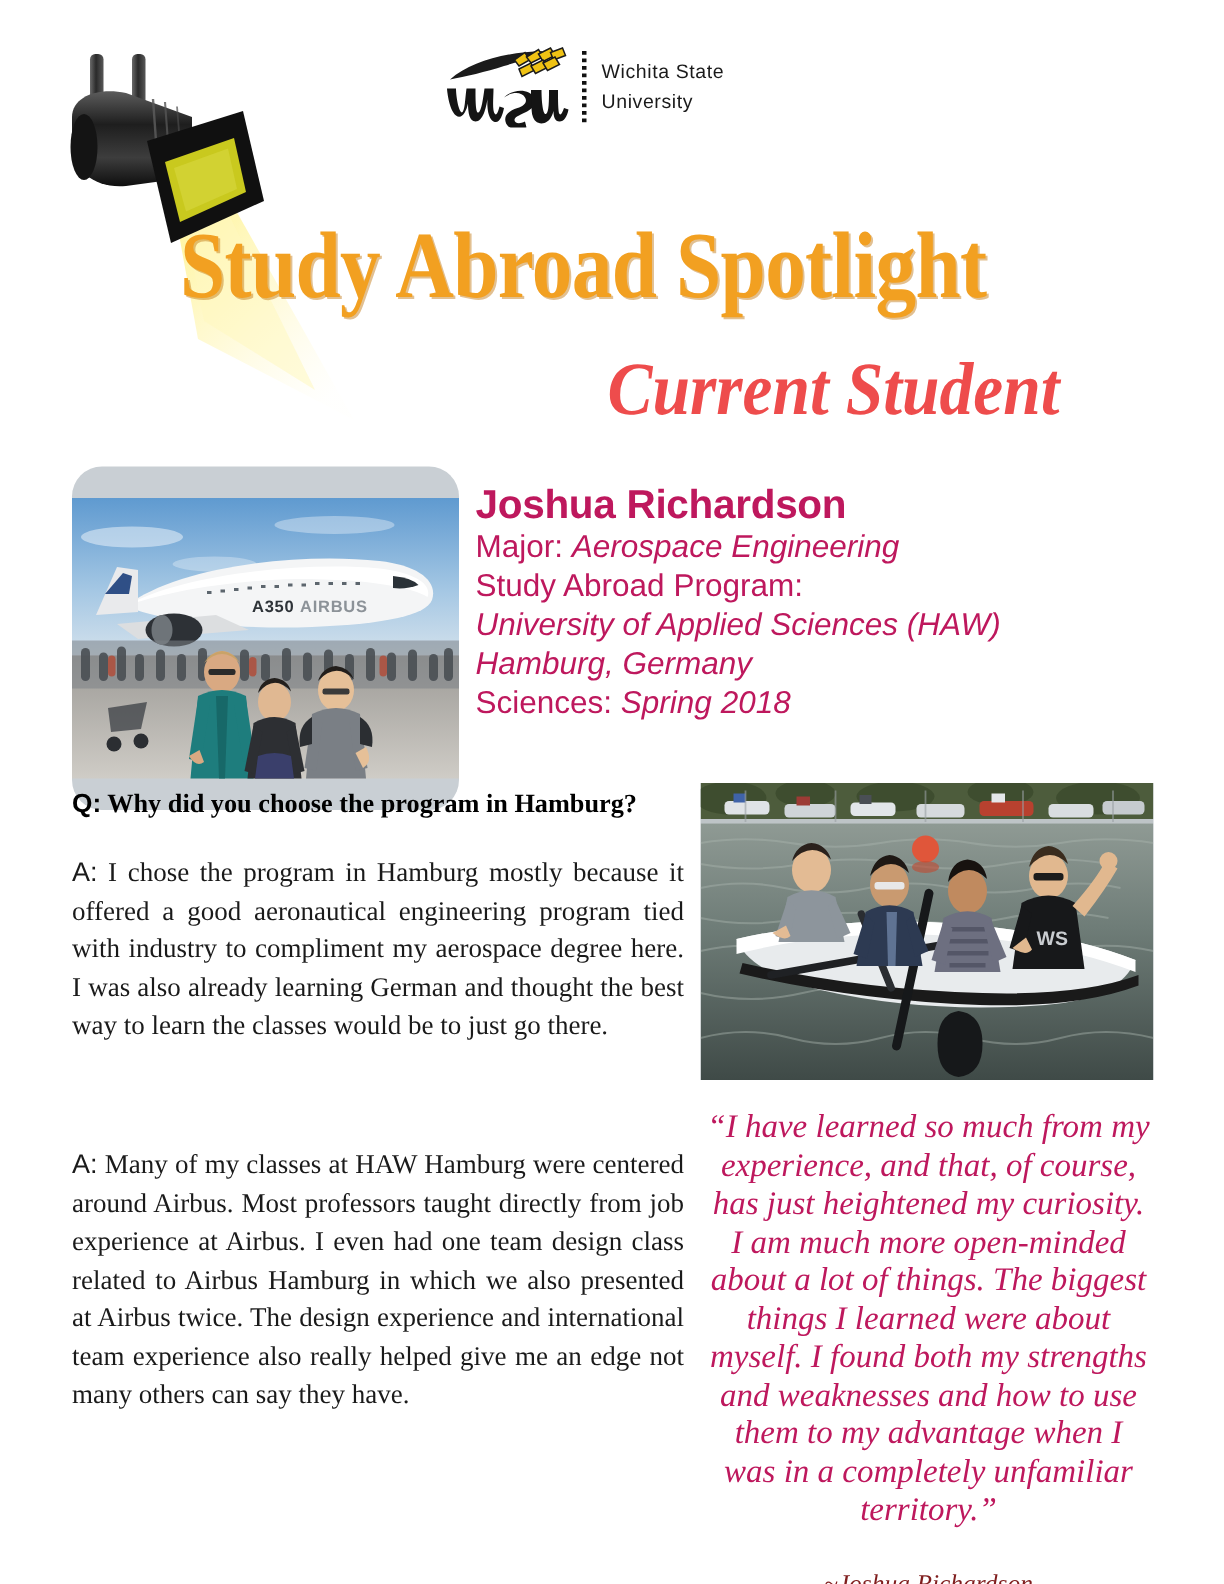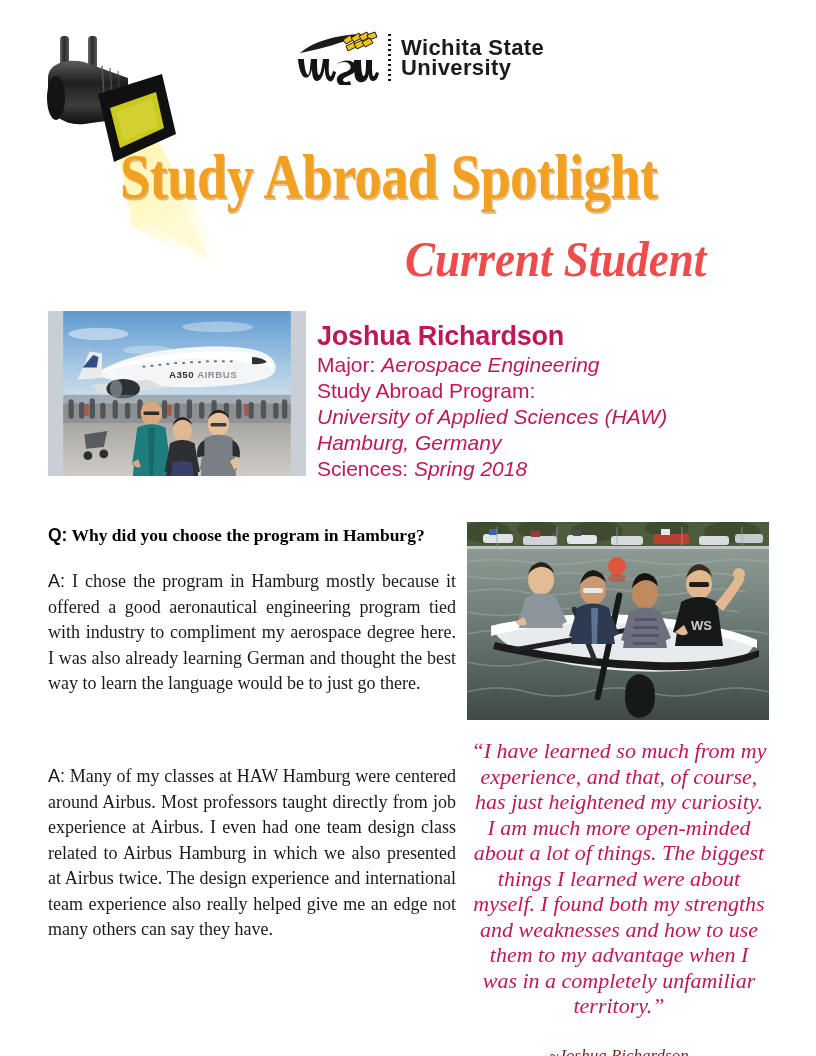--- a/index.html
+++ b/index.html
@@ -35,22 +35,22 @@
   .logo-divider {
     width: 3px;
     height: 48px;
     margin: 0 10px 0 6px;
     flex: none;
     background-image: linear-gradient(to bottom, #111 0 2.5px, transparent 2.5px 5px);
     background-size: 3px 5px;
   }
   .logo-wordmark {
     font-family: "Liberation Sans", sans-serif;
-    font-weight: bold;
-    font-size: 22px;
+    font-weight: normal;
+    font-size: 13px;
     line-height: 20px;
     letter-spacing: 0.4px;
     color: #1a1a1a;
     white-space: nowrap;
   }
   .logo-wordmark .ln { display: block; }
 
   
   #spotlight-graphic {
     position: absolute;
@@ -92,21 +92,21 @@
     transform-origin: left center;
     white-space: nowrap;
   }
 
   
   .photo {
     position: absolute;
     overflow: hidden;
     background: #c9cfd4;
   }
-  #photo-airbus { left: 48px; top: 311px; width: 258px; height: 165px; }
+  #photo-airbus { left: 48px; top: 311px; width: 258px; height: 229px; border-radius: 20px; }
   #photo-canoe  { left: 467px; top: 522px; width: 302px; height: 198px; }
   .photo svg { display: block; width: 100%; height: 100%; }
 
   
   #profile-block {
     position: absolute;
     left: 317px;
     top: 320px;
     width: 430px;
     font-family: "Liberation Sans", sans-serif;
@@ -390,21 +390,21 @@
   </div>
 </div>
 
 <div class="qa-block" id="qa-1">
   <div class="q-text">
     <span class="qmark">Q:</span>
     <span>Why did you choose the program in Hamburg?</span>
   </div>
   <div class="a-text">
     <span class="amark">A:</span>
-    <span>I chose the program in Hamburg mostly because it offered a good  aeronautical engineering program tied with industry to compliment my aerospace degree here. I was also already learning German and thought the best way to learn the language would be to just go there.</span>
+    <span>I chose the program in Hamburg mostly because it offered a good  aeronautical engineering program tied with industry to compliment my aerospace degree here. I was also already learning German and thought the best way to learn the classes would be to just go there.</span>
   </div>
 </div>
 
 <div class="qa-block" id="qa-2">
   <div class="a-text">
     <span class="amark">A:</span>
     <span>Many of my classes at HAW Hamburg were centered around Airbus. Most professors taught directly from job experience at Airbus. I even had one team design class related to Airbus Hamburg in which we also presented at Airbus twice. The design experience and international team experience also really helped give me an edge not many others can say they have.</span>
   </div>
 </div>
 

